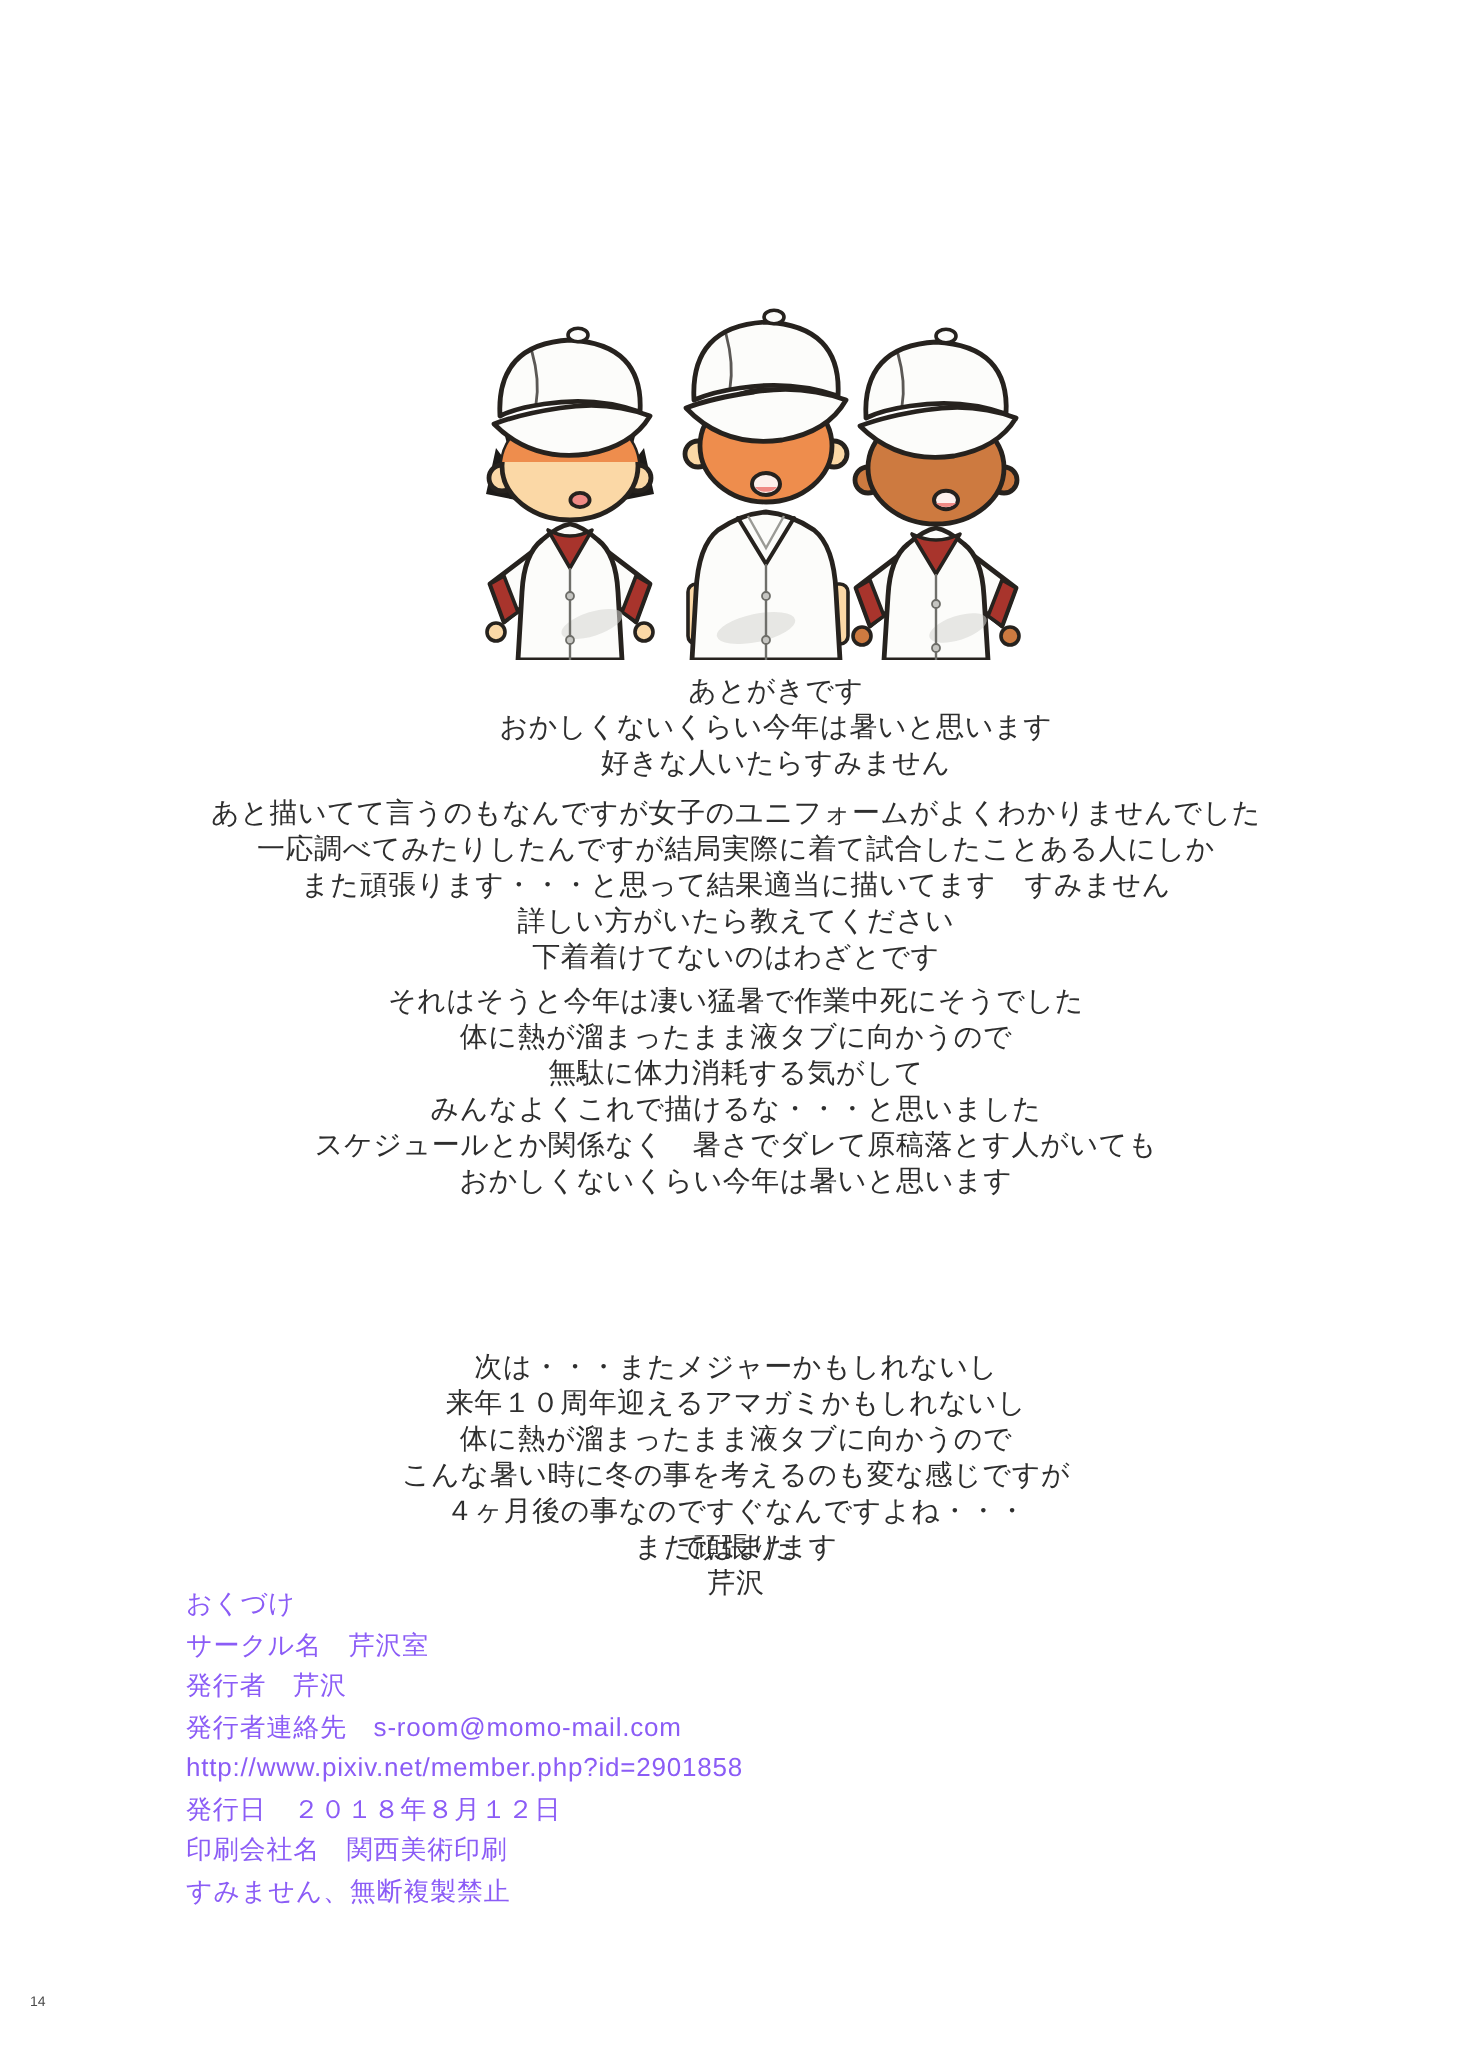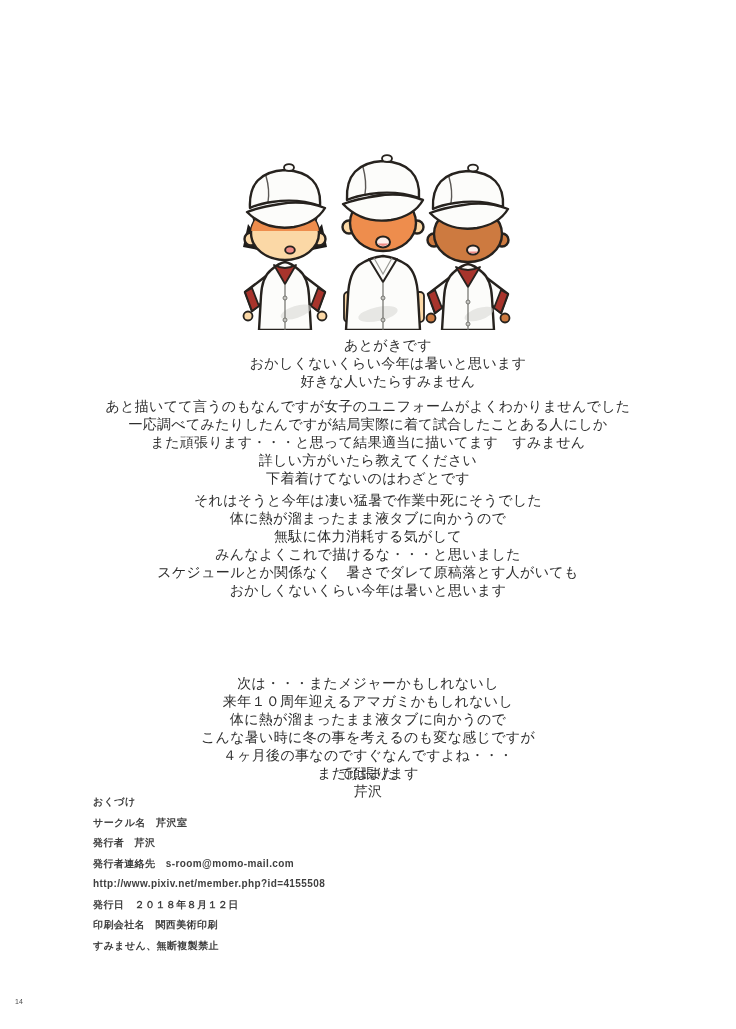--- a/index.html
+++ b/index.html
@@ -35,25 +35,24 @@
     letter-spacing:.3px;
     white-space:pre;
   }
   .b1{top:336px;margin-left:20px;}
   .b2{top:397px;}
   .b3{top:491px;}
   .b4{top:642px;margin-top:32px;}
   .sig{top:728px;margin-top:36px;}
   .colophon{
     position:absolute;left:93px;top:792px;
-    font-size:10px;line-height:20.5px;
-    color:#404040;
+    font-size:13px;line-height:20.5px;
+    color:#8b5cf6;
     letter-spacing:.4px;
     white-space:pre;
-    font-weight:bold;
   }
   .page-number{
     position:absolute;left:15px;top:998px;
     font-size:7px;color:#4a4a4a;
   }
   
   .ol{stroke:var(--outline);stroke-width:2.4;stroke-linejoin:round;stroke-linecap:round;}
   .ol-thin{stroke:var(--outline);stroke-width:1.4;stroke-linecap:round;fill:none;opacity:.75;}
   .fw{fill:var(--cap-white);}
   .fsl{fill:var(--skin-light);}
@@ -173,17 +172,17 @@
   <div class="afterword-block b1"><div>あとがきです</div><div>おかしくないくらい今年は暑いと思います</div><div>好きな人いたらすみません</div></div>
 
   <div class="afterword-block b2"><div>あと描いてて言うのもなんですが女子のユニフォームがよくわかりませんでした</div><div>一応調べてみたりしたんですが結局実際に着て試合したことある人にしか</div><div>また頑張ります・・・と思って結果適当に描いてます　すみません</div><div>詳しい方がいたら教えてください</div><div>下着着けてないのはわざとです</div></div>
 
   <div class="afterword-block b3"><div>それはそうと今年は凄い猛暑で作業中死にそうでした</div><div>体に熱が溜まったまま液タブに向かうので</div><div>無駄に体力消耗する気がして</div><div>みんなよくこれで描けるな・・・と思いました</div><div>スケジュールとか関係なく　暑さでダレて原稿落とす人がいても</div><div>おかしくないくらい今年は暑いと思います</div></div>
 
   <div class="afterword-block b4"><div>次は・・・またメジャーかもしれないし</div><div>来年１０周年迎えるアマガミかもしれないし</div><div>体に熱が溜まったまま液タブに向かうので</div><div>こんな暑い時に冬の事を考えるのも変な感じですが</div><div>４ヶ月後の事なのですぐなんですよね・・・</div><div>また頑張ります</div></div>
 
   <div class="afterword-block sig"><div>ではまた</div><div>芹沢</div></div>
 
-  <div class="colophon"><div>おくづけ</div><div>サークル名　芹沢室</div><div>発行者　芹沢</div><div>発行者連絡先　s-room@momo-mail.com</div><div>http://www.pixiv.net/member.php?id=4155508</div><div>発行日　２０１８年８月１２日</div><div>印刷会社名　関西美術印刷</div><div>すみません、無断複製禁止</div></div>
+  <div class="colophon"><div>おくづけ</div><div>サークル名　芹沢室</div><div>発行者　芹沢</div><div>発行者連絡先　s-room@momo-mail.com</div><div>http://www.pixiv.net/member.php?id=2901858</div><div>発行日　２０１８年８月１２日</div><div>印刷会社名　関西美術印刷</div><div>すみません、無断複製禁止</div></div>
 
   <div class="page-number">14</div>
 
 </div>
 
 </body></html>

